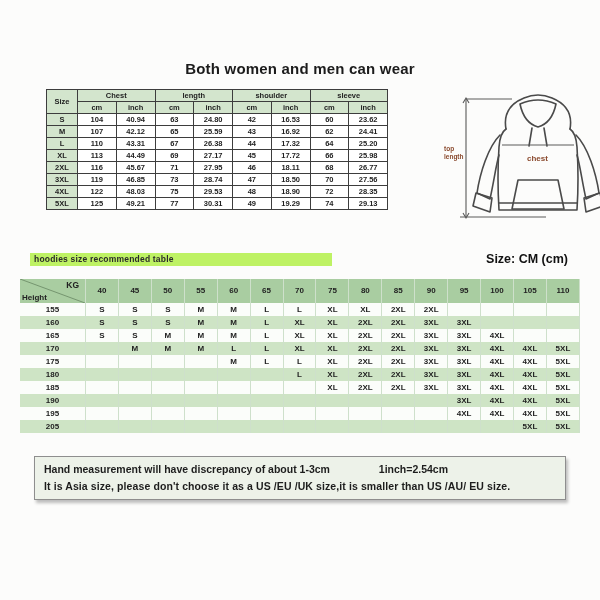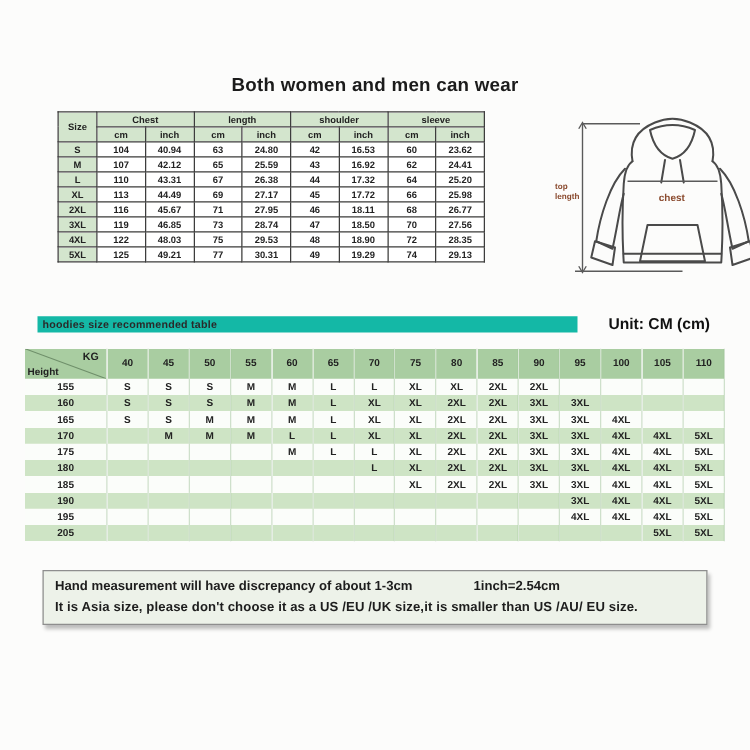--- a/index.html
+++ b/index.html
@@ -20,21 +20,21 @@
   .size .gcell{background:#d3e5cd;}
   .size thead th{height:11px;}
   .hoodie-box{margin-left:18px;margin-top:-6px;}
   .hoodie-box svg{display:block;}
   .sketch{stroke:#4a4a4a;fill:none;stroke-width:1.6;stroke-linecap:round;stroke-linejoin:round;}
   .dim{stroke:#5a5a5a;fill:none;stroke-width:1.1;}
   .lbl{font-size:8px;font-weight:bold;fill:#8a4a2e;font-family:"Liberation Sans",sans-serif;}
   .lbl-sm{font-size:6.5px;font-weight:bold;fill:#8a4a2e;font-family:"Liberation Sans",sans-serif;}
   
   .midrow{position:relative;margin:22px 0 0 30px;height:16px;}
-  .bar{width:432px;height:13px;background:#14b8a6;display:flex;align-items:center;}
+  .bar{width:302px;height:13px;background:#bef264;display:flex;align-items:center;}
   .bar-label{font-size:8.5px;font-weight:bold;color:#2a2a2a;padding-left:4px;letter-spacing:.2px;}
   .unit{position:absolute;right:32px;top:-1px;font-weight:bold;font-size:12.5px;color:#111;}
   
   table.matrix{border-collapse:collapse;table-layout:fixed;width:560px;margin:10px 0 0 20px;}
   .matrix th,.matrix td{font-size:8px;font-weight:bold;text-align:center;padding:0;
                         height:13px;line-height:13px;overflow:hidden;color:#222;
                         border-right:1px solid rgba(150,190,145,.45);}
   .matrix thead th{height:24px;background:#a9cda1;line-height:normal;}
   .matrix tbody tr:nth-child(odd){background:#fbfdfa;}
   .matrix tbody tr:nth-child(even){background:#cee4c5;}
@@ -196,21 +196,21 @@
       <text class="lbl-sm" x="2" y="68">top</text>
       <text class="lbl-sm" x="2" y="76">length</text>
     </svg>
   </div>
 </div>
 
 <div class="midrow">
   <div class="bar">
     <span class="bar-label">hoodies size recommended table</span>
   </div>
-  <span class="unit">Unit: CM (cm)</span>
+  <span class="unit">Size: CM (cm)</span>
 </div>
 
 <table class="matrix">
   <thead>
     <tr>
       <th class="m-corner">
         <svg viewBox="0 0 65 30" preserveAspectRatio="none">
           <line x1="0" y1="0" x2="65" y2="30" stroke="#6f8f6a" stroke-width="1"></line>
         </svg>
         <span class="kg">KG</span>

